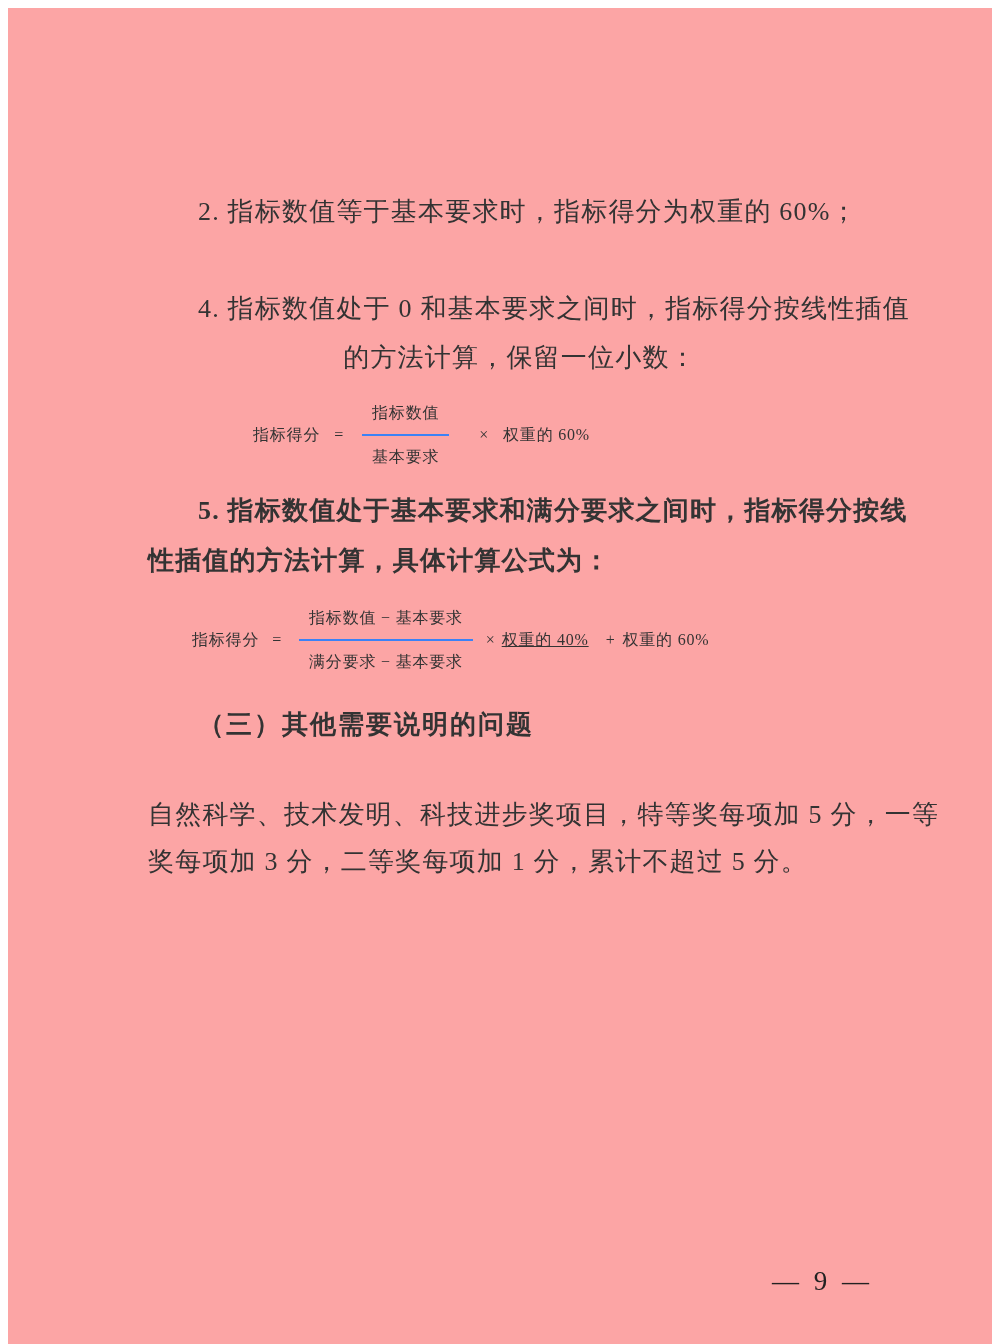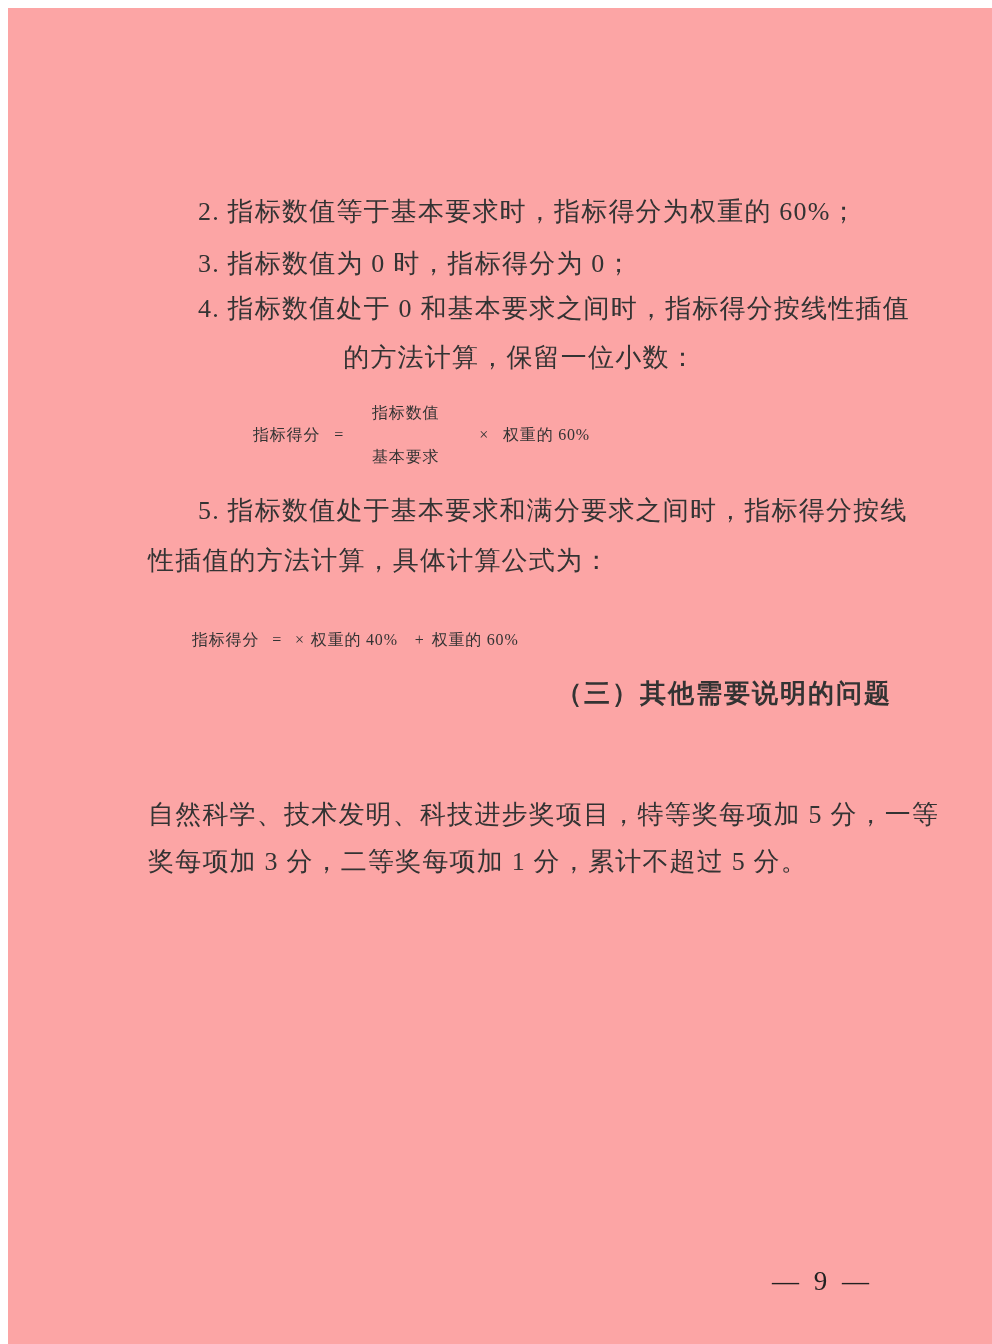--- a/index.html
+++ b/index.html
@@ -40,23 +40,23 @@
   }
   .indent { padding-left: 50px; }
 
   #blk-items-23   { top: 178px; }
   #blk-items-23 .line { line-height: 52px; }
 
   #blk-item-4     { top: 276px; text-align: center; }
   #blk-item-4 .line { line-height: 49px; }
 
   #blk-item-5     { top: 478px; }
-  #blk-item-5 .line { line-height: 50px; }
+  #blk-item-5 .line { line-height: 50px; font-weight: bold; }
 
-  #blk-heading    { top: 661px; text-align: right; }
+  #blk-heading    { top: 692px; }
   #blk-heading .line { line-height: 50px; font-weight: 700; letter-spacing: 2px; }
 
   #blk-s3-item-1  { top: 730px; }
   #blk-s3-item-1 .line { line-height: 50px; }
 
   #blk-s3-item-2  { top: 783px; }
   #blk-s3-item-2 .line { line-height: 47px; }
 
   
   .formula {
@@ -73,54 +73,53 @@
   }
   #formula-1 { top: 387px; }
   #formula-2 { top: 592px; }
 
   .frac {
     display: inline-flex;
     flex-direction: column;
     align-items: center;
   }
   .frac .num { padding: 0 10px 7px 10px; line-height: 28px; }
-  .frac .den { border-top: 2px solid #fca5a5; padding: 7px 10px 0 10px; line-height: 28px; }
+  .frac .den { border-top: 2px solid #3b82f6; padding: 7px 10px 0 10px; line-height: 28px; }
 
   #formula-1 .f-lhs   { margin-left: 113px; }
   #formula-1 .f-eq    { margin-left: 14px; }
   #formula-1 .frac    { margin-left: 18px; }
   #formula-1 .f-times { margin-left: 30px; }
   #formula-1 .f-rhs   { margin-left: 14px; }
 
   #formula-2 .f-lhs   { margin-left: 52px; }
   #formula-2 .f-eq    { margin-left: 13px; }
   #formula-2 .frac    { margin-left: 17px; }
   #formula-2 .f-times { margin-left: 13px; }
-  #formula-2 .f-rhs1  { margin-left: 6px; }
+  #formula-2 .f-rhs1  { margin-left: 6px; text-decoration: underline; }
   #formula-2 .f-plus  { margin-left: 17px; }
   #formula-2 .f-rhs2  { margin-left: 7px; }
 
   .page-number {
     position: absolute;
     top: 1258px;
     left: 764px;
     font-size: 27px;
     letter-spacing: 4px;
     color: #222222;
     white-space: nowrap;
   }
 </style>
 </head>
 <body>
 
 <div class="page">
 
   <div class="block" id="blk-items-23">
     <div class="line indent">2. 指标数值等于基本要求时，指标得分为权重的 60%；</div>
-    <div class="line indent">3. 指标数值为 0 时，指标得分为 0；</div>
   </div>
 
   <div class="block" id="blk-item-4">
     <div class="line indent">4. 指标数值处于 0 和基本要求之间时，指标得分按线性插值</div>
     <div class="line">的方法计算，保留一位小数：</div>
   </div>
 
   <div class="formula" id="formula-1">
     <span class="f-lhs">指标得分</span>
     <span class="f-eq">=</span>
@@ -133,20 +132,24 @@
   </div>
 
   <div class="block" id="blk-item-5">
     <div class="line indent">5. 指标数值处于基本要求和满分要求之间时，指标得分按线</div>
     <div class="line">性插值的方法计算，具体计算公式为：</div>
   </div>
 
   <div class="formula" id="formula-2">
     <span class="f-lhs">指标得分</span>
     <span class="f-eq">=</span>
+    <span class="frac">
+      <span class="num">指标数值 − 基本要求</span>
+      <span class="den">满分要求 − 基本要求</span>
+    </span>
     <span class="f-times">×</span>
     <span class="f-rhs1">权重的 40%</span>
     <span class="f-plus">+</span>
     <span class="f-rhs2">权重的 60%</span>
   </div>
 
   <div class="block" id="blk-heading">
     <div class="line indent">（三）其他需要说明的问题</div>
   </div>
 

